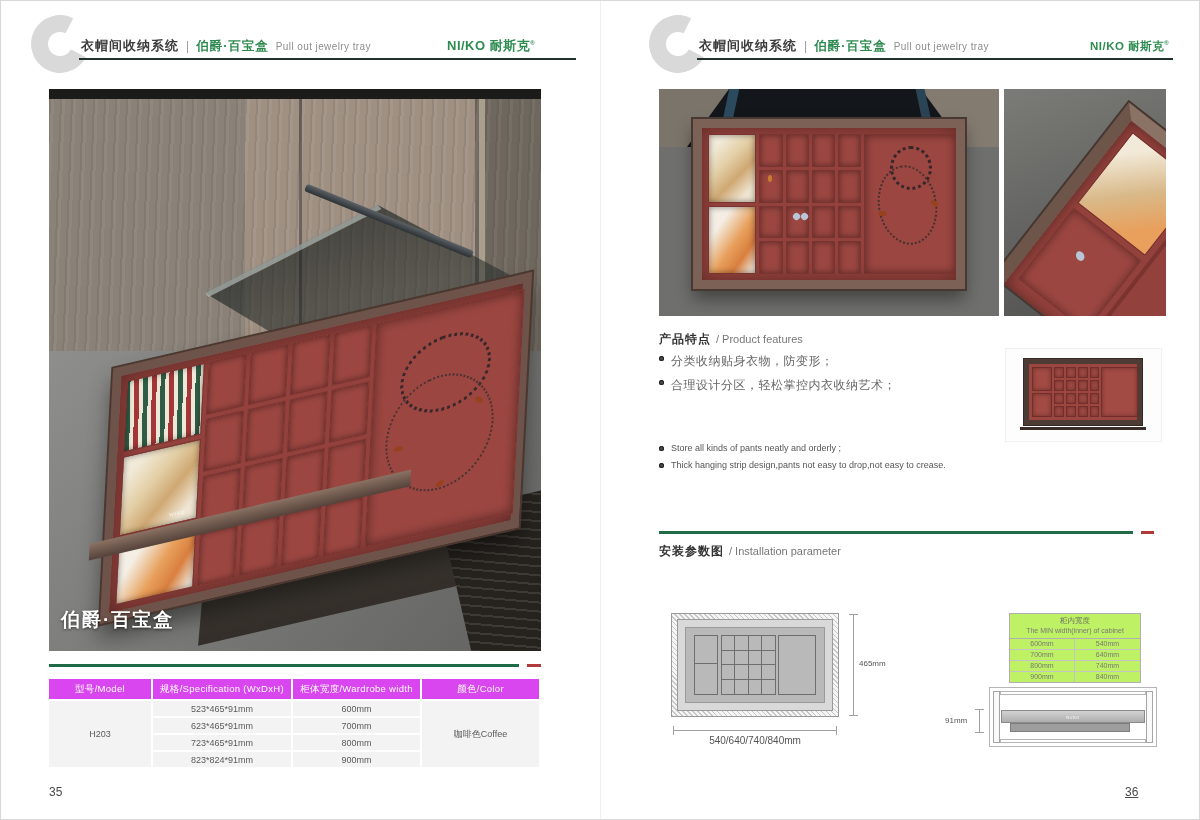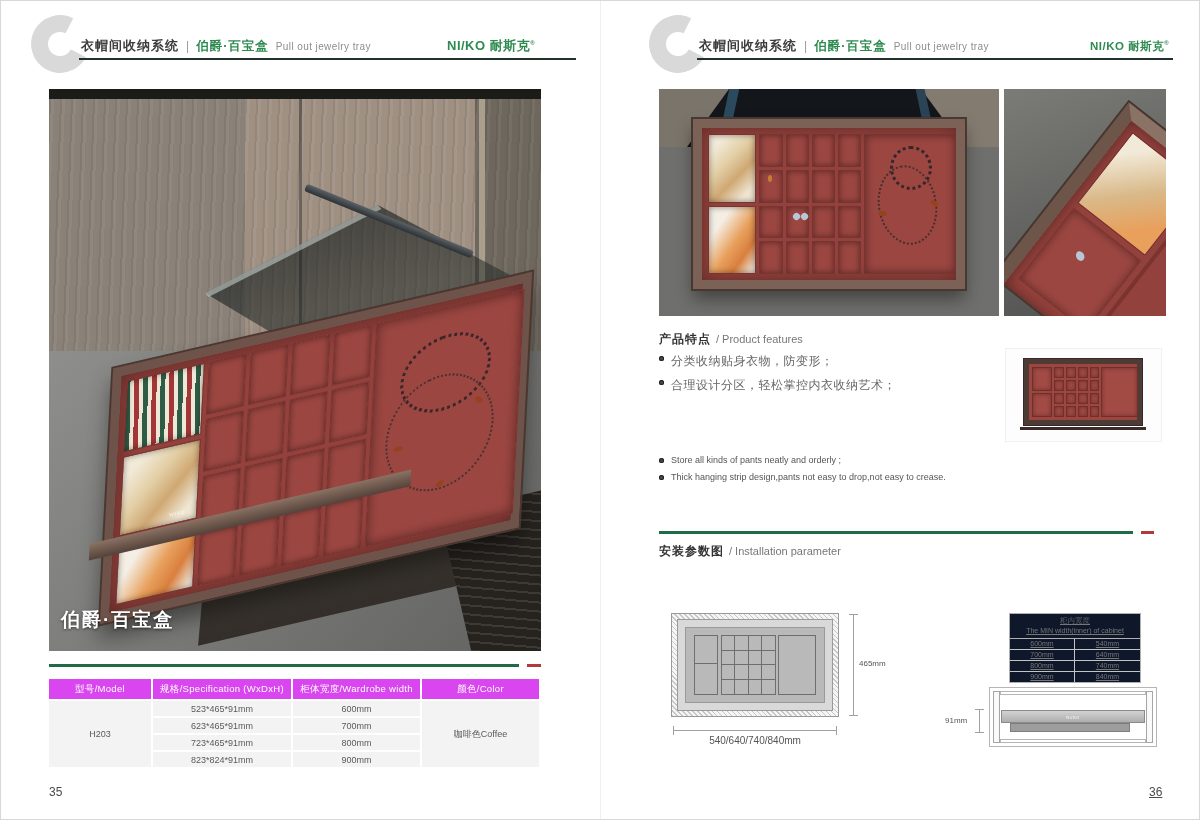--- a/index.html
+++ b/index.html
@@ -78,21 +78,21 @@
   
   .spec-table { position:absolute; left:48px; top:678px; width:492px; display:grid;
     grid-template-columns:102px 138px 127px 117px; grid-template-rows:20px repeat(4,15px); gap:2px; background:#fff; }
   .spec-table .th { background:#d946ef; color:#fff; font-size:9.5px; display:flex; align-items:center; justify-content:center; letter-spacing:.3px; }
   .spec-table .td { background:#f3f3f3; color:#5a5a5a; font-size:9px; display:flex; align-items:center; justify-content:center; }
   .td-model { grid-column:1; grid-row:2/6; }
   .td-color { grid-column:4; grid-row:2/6; }
 
   .pagenum { position:absolute; bottom:22px; font-size:12px; color:#4a4a4a; }
   .page--left .pagenum { left:48px; }
-  .page--right .pagenum { left:548px;text-decoration:underline; }
+  .page--right .pagenum { left:524px;text-decoration:underline; }
 
   
   .photo-main { position:absolute; left:58px; top:88px; width:340px; height:227px; background:#6f6f6d; overflow:hidden; }
   .pm-topdark { position:absolute; left:0; top:0; width:100%; height:58px; background:#13161a; }
   .pm-wood-tl { position:absolute; left:0; top:0; width:70px; height:58px; background:#7b746a; clip-path:polygon(0 0,100% 0,40% 100%,0 100%); }
   .pm-wood-tr { position:absolute; right:0; top:0; width:78px; height:58px; background:#837b70; clip-path:polygon(0 0,100% 0,100% 100%,55% 100%); }
   .pm-blue1 { position:absolute; left:66px; top:0; width:10px; height:40px; background:#2c4a5e; transform:skewX(-12deg); }
   .pm-blue2 { position:absolute; right:70px; top:0; width:9px; height:42px; background:#2a4456; transform:skewX(12deg); }
   .pm-tray { position:absolute; left:34px; top:30px; width:272px; height:170px; border:9px solid #7b6156; outline:2px solid #473831;
     background:#93413c; box-shadow:0 10px 16px rgba(0,0,0,.4), inset 0 0 18px rgba(0,0,0,.35); }
@@ -110,21 +110,21 @@
   
   .feat-title { position:absolute; left:58px; top:330px; display:flex; align-items:baseline; gap:5px; }
   .sec-cn { font-size:12px; font-weight:bold; color:#333; letter-spacing:1px; }
   .sec-en { font-size:11px; color:#777; }
   .bullets { position:absolute; left:58px; }
   .bullets .b-item { display:flex; align-items:flex-start; gap:7px; margin-bottom:7px; }
   .b-dot { width:5px; height:5px; min-width:5px; border-radius:50%; background:#4a4a4a; margin-top:3px; box-shadow:inset 0 0 0 1px #222; }
   .b-cn { font-size:12px; color:#666; letter-spacing:.5px; }
   .b-en { font-size:9px; color:#555; }
   .bullets-cn { top:352px; }
-  .bullets-en { top:454px; }
+  .bullets-en { top:442px; }
   .feat-thumb { position:absolute; left:405px; top:348px; width:155px; height:92px; background:#fdfdfd; box-shadow:0 0 0 1px #f0f0f0; }
   .ft-tray { position:absolute; left:18px; top:10px; width:118px; height:66px; border:5px solid #4d3b35; outline:1px solid #362a26; background:#9c463f; }
   .ft-base { position:absolute; left:14px; top:78px; width:126px; height:3px; background:#3b2d29; }
   .ft-grid { position:absolute; inset:3px; display:grid; grid-template-columns:20% 44% 36%; gap:2px; }
   .ft-grid .t-cell, .ft-grid .t-open { background:#a24a44; border:1px solid #722e2a; box-shadow:inset 0 0 4px rgba(0,0,0,.35); }
   .ft-grid .t-col { grid-template-rows:1fr 1fr; gap:2px; }
   .ft-grid .t-mid { gap:2px; }
 
   
   .inst-title { position:absolute; left:58px; top:542px; display:flex; align-items:baseline; gap:5px; }
@@ -141,21 +141,21 @@
   .tv-open { position:absolute; left:67%; top:9%; width:27%; height:82%; border:1px solid #6e6e6e; }
   .dim-v { position:absolute; left:252px; top:613px; width:1px; height:102px; background:#a0a0a0; }
   .dim-v:before, .dim-v:after { content:""; position:absolute; left:-4px; width:9px; height:1px; background:#a0a0a0; }
   .dim-v:before { top:0; } .dim-v:after { bottom:0; }
   .dim-v-label { position:absolute; left:258px; top:658px; font-size:8px; color:#555; }
   .dim-h { position:absolute; left:72px; top:729px; width:164px; height:1px; background:#a0a0a0; }
   .dim-h:before, .dim-h:after { content:""; position:absolute; top:-4px; width:1px; height:9px; background:#a0a0a0; }
   .dim-h:before { left:0; } .dim-h:after { right:0; }
   .dim-h-label { position:absolute; left:72px; top:734px; width:164px; text-align:center; font-size:10px; color:#555; }
   
-  .wtable { position:absolute; left:408px; top:612px; width:132px; border:1px solid #b0b0b0; font-size:7px; color:#777; background:#0f172a;text-decoration:underline; }
+  .wtable { position:absolute; left:408px; top:612px; width:132px; border:1px solid #b0b0b0; font-size:7px; color:#777; background:#bef264; }
   .wtable .wt-head { border-bottom:1px solid #b0b0b0; text-align:center; padding:2px 1px; line-height:1.35; }
   .wtable .wt-head .l1 { font-size:7.5px; color:#666; }
   .wtable .wt-row { display:grid; grid-template-columns:1fr 1fr; border-bottom:1px solid #c4c4c4; }
   .wtable .wt-row:last-child { border-bottom:none; }
   .wtable .wt-row span { text-align:center; padding:1.5px 0; }
   .wtable .wt-row span:first-child { border-right:1px solid #c4c4c4; }
   
   .sv { position:absolute; left:388px; top:686px; width:168px; height:60px; border:1px solid #b5b5b5; background:#fff; }
   .sv-post { position:absolute; top:3px; bottom:3px; width:7px; border:1px solid #a5a5a5; background:#fafafa; }
   .sv-post.left { left:3px; } .sv-post.right { right:3px; }

